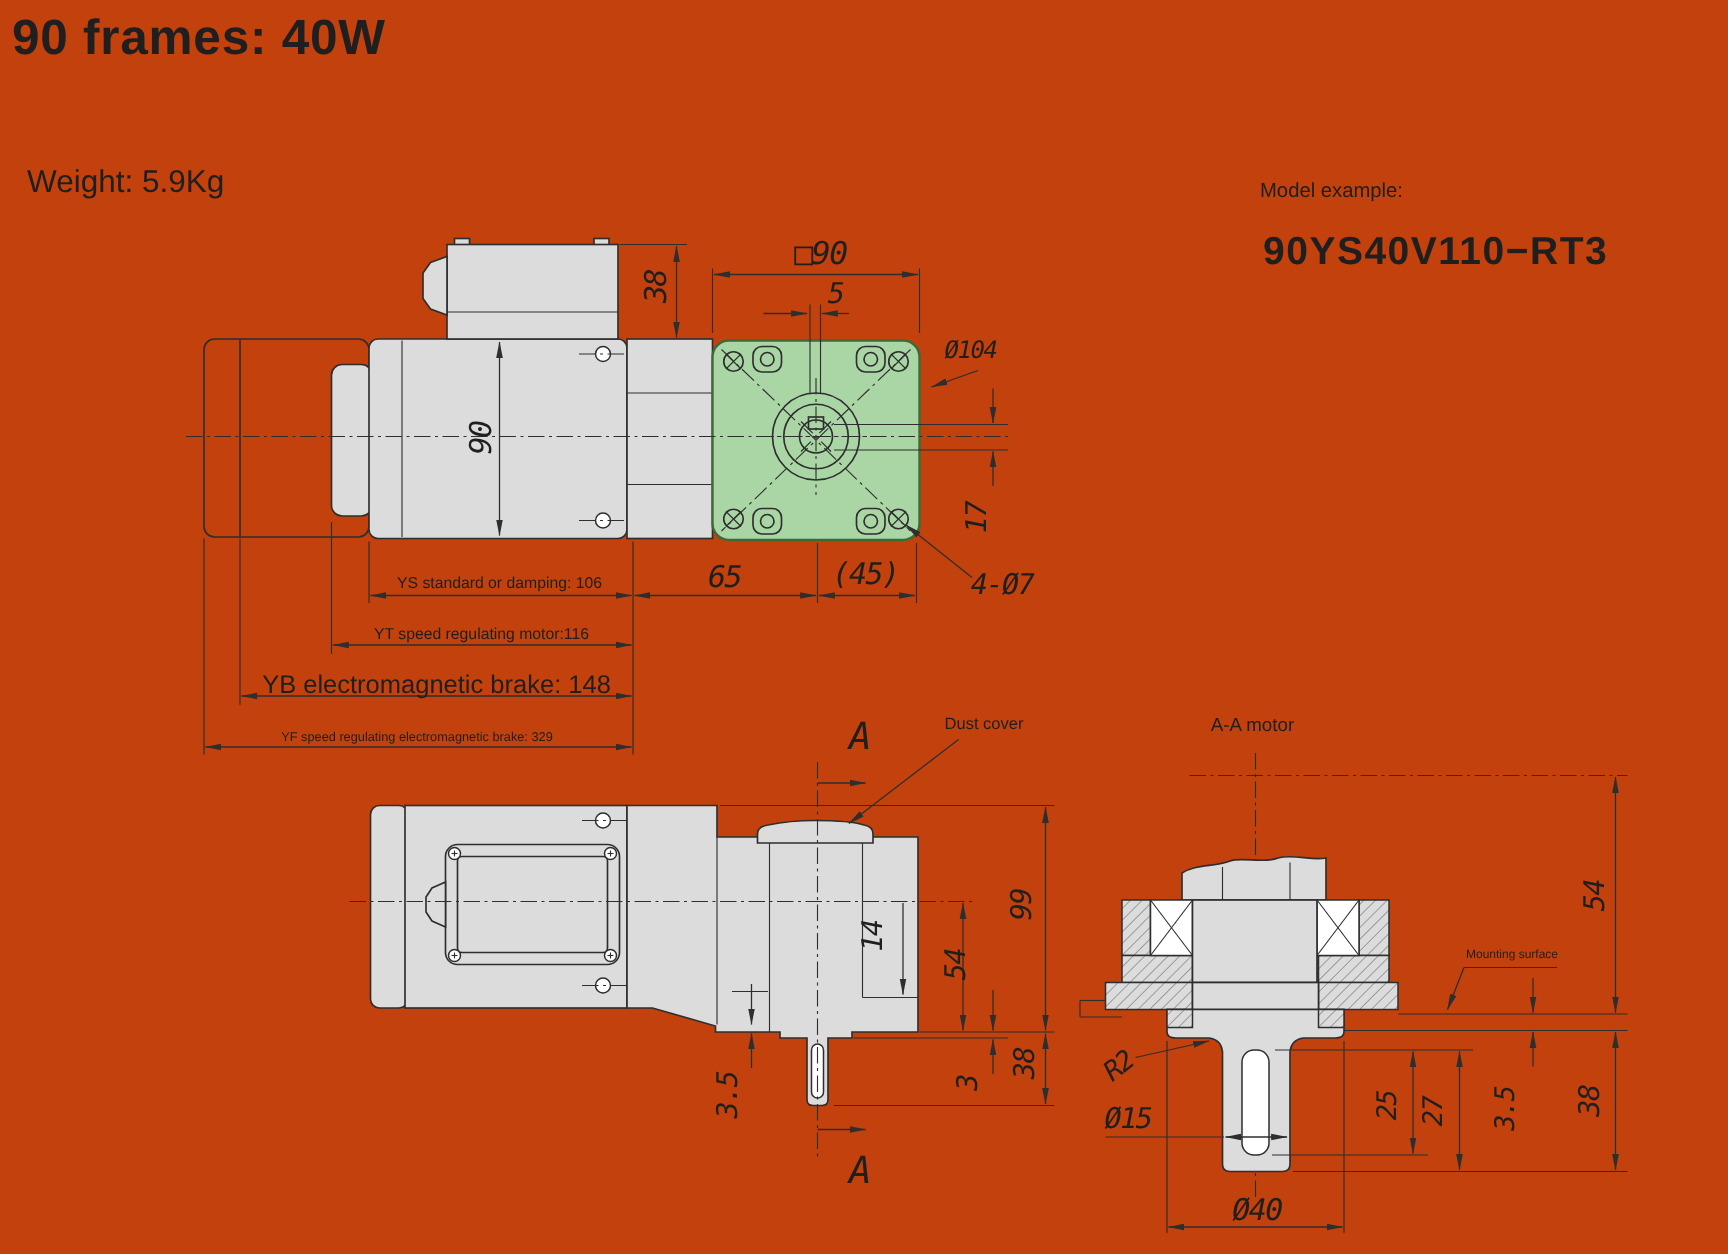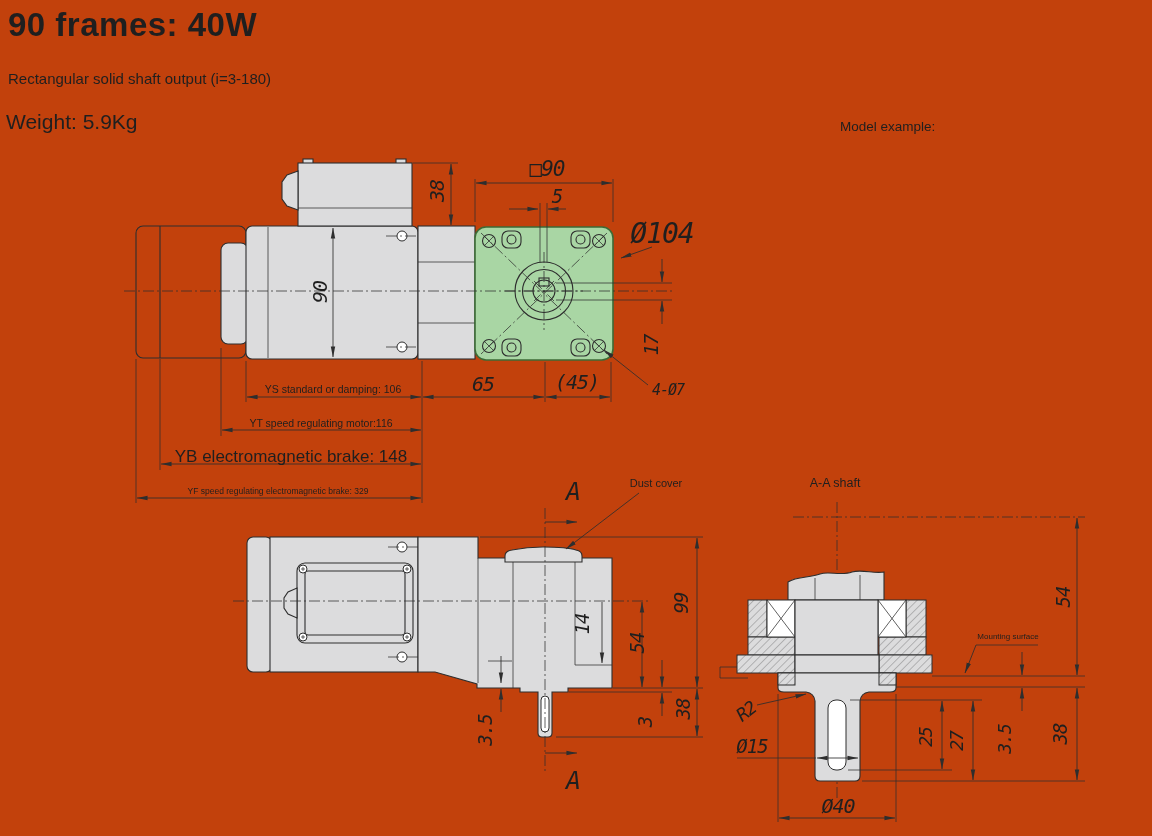--- a/index.html
+++ b/index.html
@@ -259,49 +259,49 @@
       <line class="dl" x1="1022" y1="711" x2="1022" y2="688" marker-end="url(#a3)"></line>
       <line class="dl" x1="1077" y1="518" x2="1077" y2="675" marker-start="url(#a3)" marker-end="url(#a3)"></line>
       <line class="dl" x1="1077" y1="688" x2="1077" y2="780" marker-start="url(#a3)" marker-end="url(#a3)"></line>
       <line class="thin" x1="778" y1="694" x2="778" y2="822"></line>
       <line class="thin" x1="896" y1="694" x2="896" y2="822"></line>
       <line class="dl" x1="779" y1="818" x2="895" y2="818" marker-start="url(#a3)" marker-end="url(#a3)"></line>
     </g>
   </svg>
 
   <div class="abs lbl" style="left:8px;top:6px;font-size:33px;font-weight:600;letter-spacing:.5px">90 frames: 40W</div>
-  <div class="abs lbl" style="left:8px;top:70px;font-size:15px">Rectangular solid shaft output (i=3-180)</div>
-  <div class="abs lbl" style="left:6px;top:110px;font-size:21px;font-weight:500">Weight: 5.9Kg</div>
+  <div class="abs lbl" style="left:18px;top:110px;font-size:21px;font-weight:500">Weight: 5.9Kg</div>
   <div class="abs lbl" style="left:840px;top:119px;font-size:13.5px">Model example:</div>
+  <div class="abs lbl" style="left:842px;top:152px;font-size:26px;font-weight:700;letter-spacing:1px">90YS40V110−RT3</div>
 
   <span class="abs cad rot" style="left:437px;top:191px;font-size:20px">38</span>
   <span class="abs cad rot" style="left:320px;top:292px;font-size:20px">90</span>
   <span class="abs cad ctr" style="left:547px;top:169px;font-size:21px">□90</span>
   <span class="abs cad ctr" style="left:557px;top:196px;font-size:19px">5</span>
-  <span class="abs cad ctr" style="left:662px;top:233px;font-size:28px">Ø104</span>
+  <span class="abs cad ctr" style="left:647px;top:233px;font-size:16px">Ø104</span>
   <span class="abs cad rot" style="left:651px;top:345px;font-size:19px">17</span>
   <span class="abs cad ctr" style="left:483px;top:384px;font-size:20px">65</span>
   <span class="abs cad ctr" style="left:577px;top:382px;font-size:20px">(45)</span>
-  <span class="abs cad ctr" style="left:668px;top:390px;font-size:15px">4-Ø7</span>
+  <span class="abs cad ctr" style="left:668px;top:390px;font-size:19px">4-Ø7</span>
   <span class="abs lbl ctr" style="left:333px;top:389px;font-size:10.5px">YS standard or damping: 106</span>
   <span class="abs lbl ctr" style="left:321px;top:423px;font-size:10.5px">YT speed regulating motor:116</span>
   <span class="abs lbl ctr" style="left:291px;top:457px;font-size:17px">YB electromagnetic brake: 148</span>
   <span class="abs lbl ctr" style="left:278px;top:491px;font-size:8.5px">YF speed regulating electromagnetic brake: 329</span>
 
   <span class="abs cad ctr" style="left:573px;top:491px;font-size:25px">A</span>
   <span class="abs cad ctr" style="left:573px;top:780px;font-size:25px">A</span>
   <span class="abs lbl ctr" style="left:656px;top:483px;font-size:11px">Dust cover</span>
   <span class="abs cad rot" style="left:582px;top:624px;font-size:19px">14</span>
   <span class="abs cad rot" style="left:637px;top:643px;font-size:19px">54</span>
   <span class="abs cad rot" style="left:681px;top:603px;font-size:19px">99</span>
   <span class="abs cad rot" style="left:645px;top:722px;font-size:19px">3</span>
   <span class="abs cad rot" style="left:683px;top:709px;font-size:19px">38</span>
   <span class="abs cad rot" style="left:485px;top:730px;font-size:19px">3.5</span>
 
-  <span class="abs lbl ctr" style="left:835px;top:483px;font-size:12.5px">A-A shaft</span>
+  <span class="abs lbl ctr" style="left:835px;top:483px;font-size:12.5px">A-A motor</span>
   <span class="abs lbl ctr" style="left:1008px;top:636px;font-size:8px">Mounting surface</span>
   <span class="abs cad rotd" style="left:746px;top:711px;font-size:18px">R2</span>
   <span class="abs cad ctr" style="left:752px;top:746px;font-size:19px">Ø15</span>
   <span class="abs cad rot" style="left:925px;top:737px;font-size:18px">25</span>
   <span class="abs cad rot" style="left:956px;top:741px;font-size:18px">27</span>
   <span class="abs cad rot" style="left:1004px;top:739px;font-size:18px">3.5</span>
   <span class="abs cad rot" style="left:1060px;top:734px;font-size:19px">38</span>
   <span class="abs cad rot" style="left:1063px;top:597px;font-size:19px">54</span>
   <span class="abs cad ctr" style="left:838px;top:806px;font-size:20px">Ø40</span>
 

